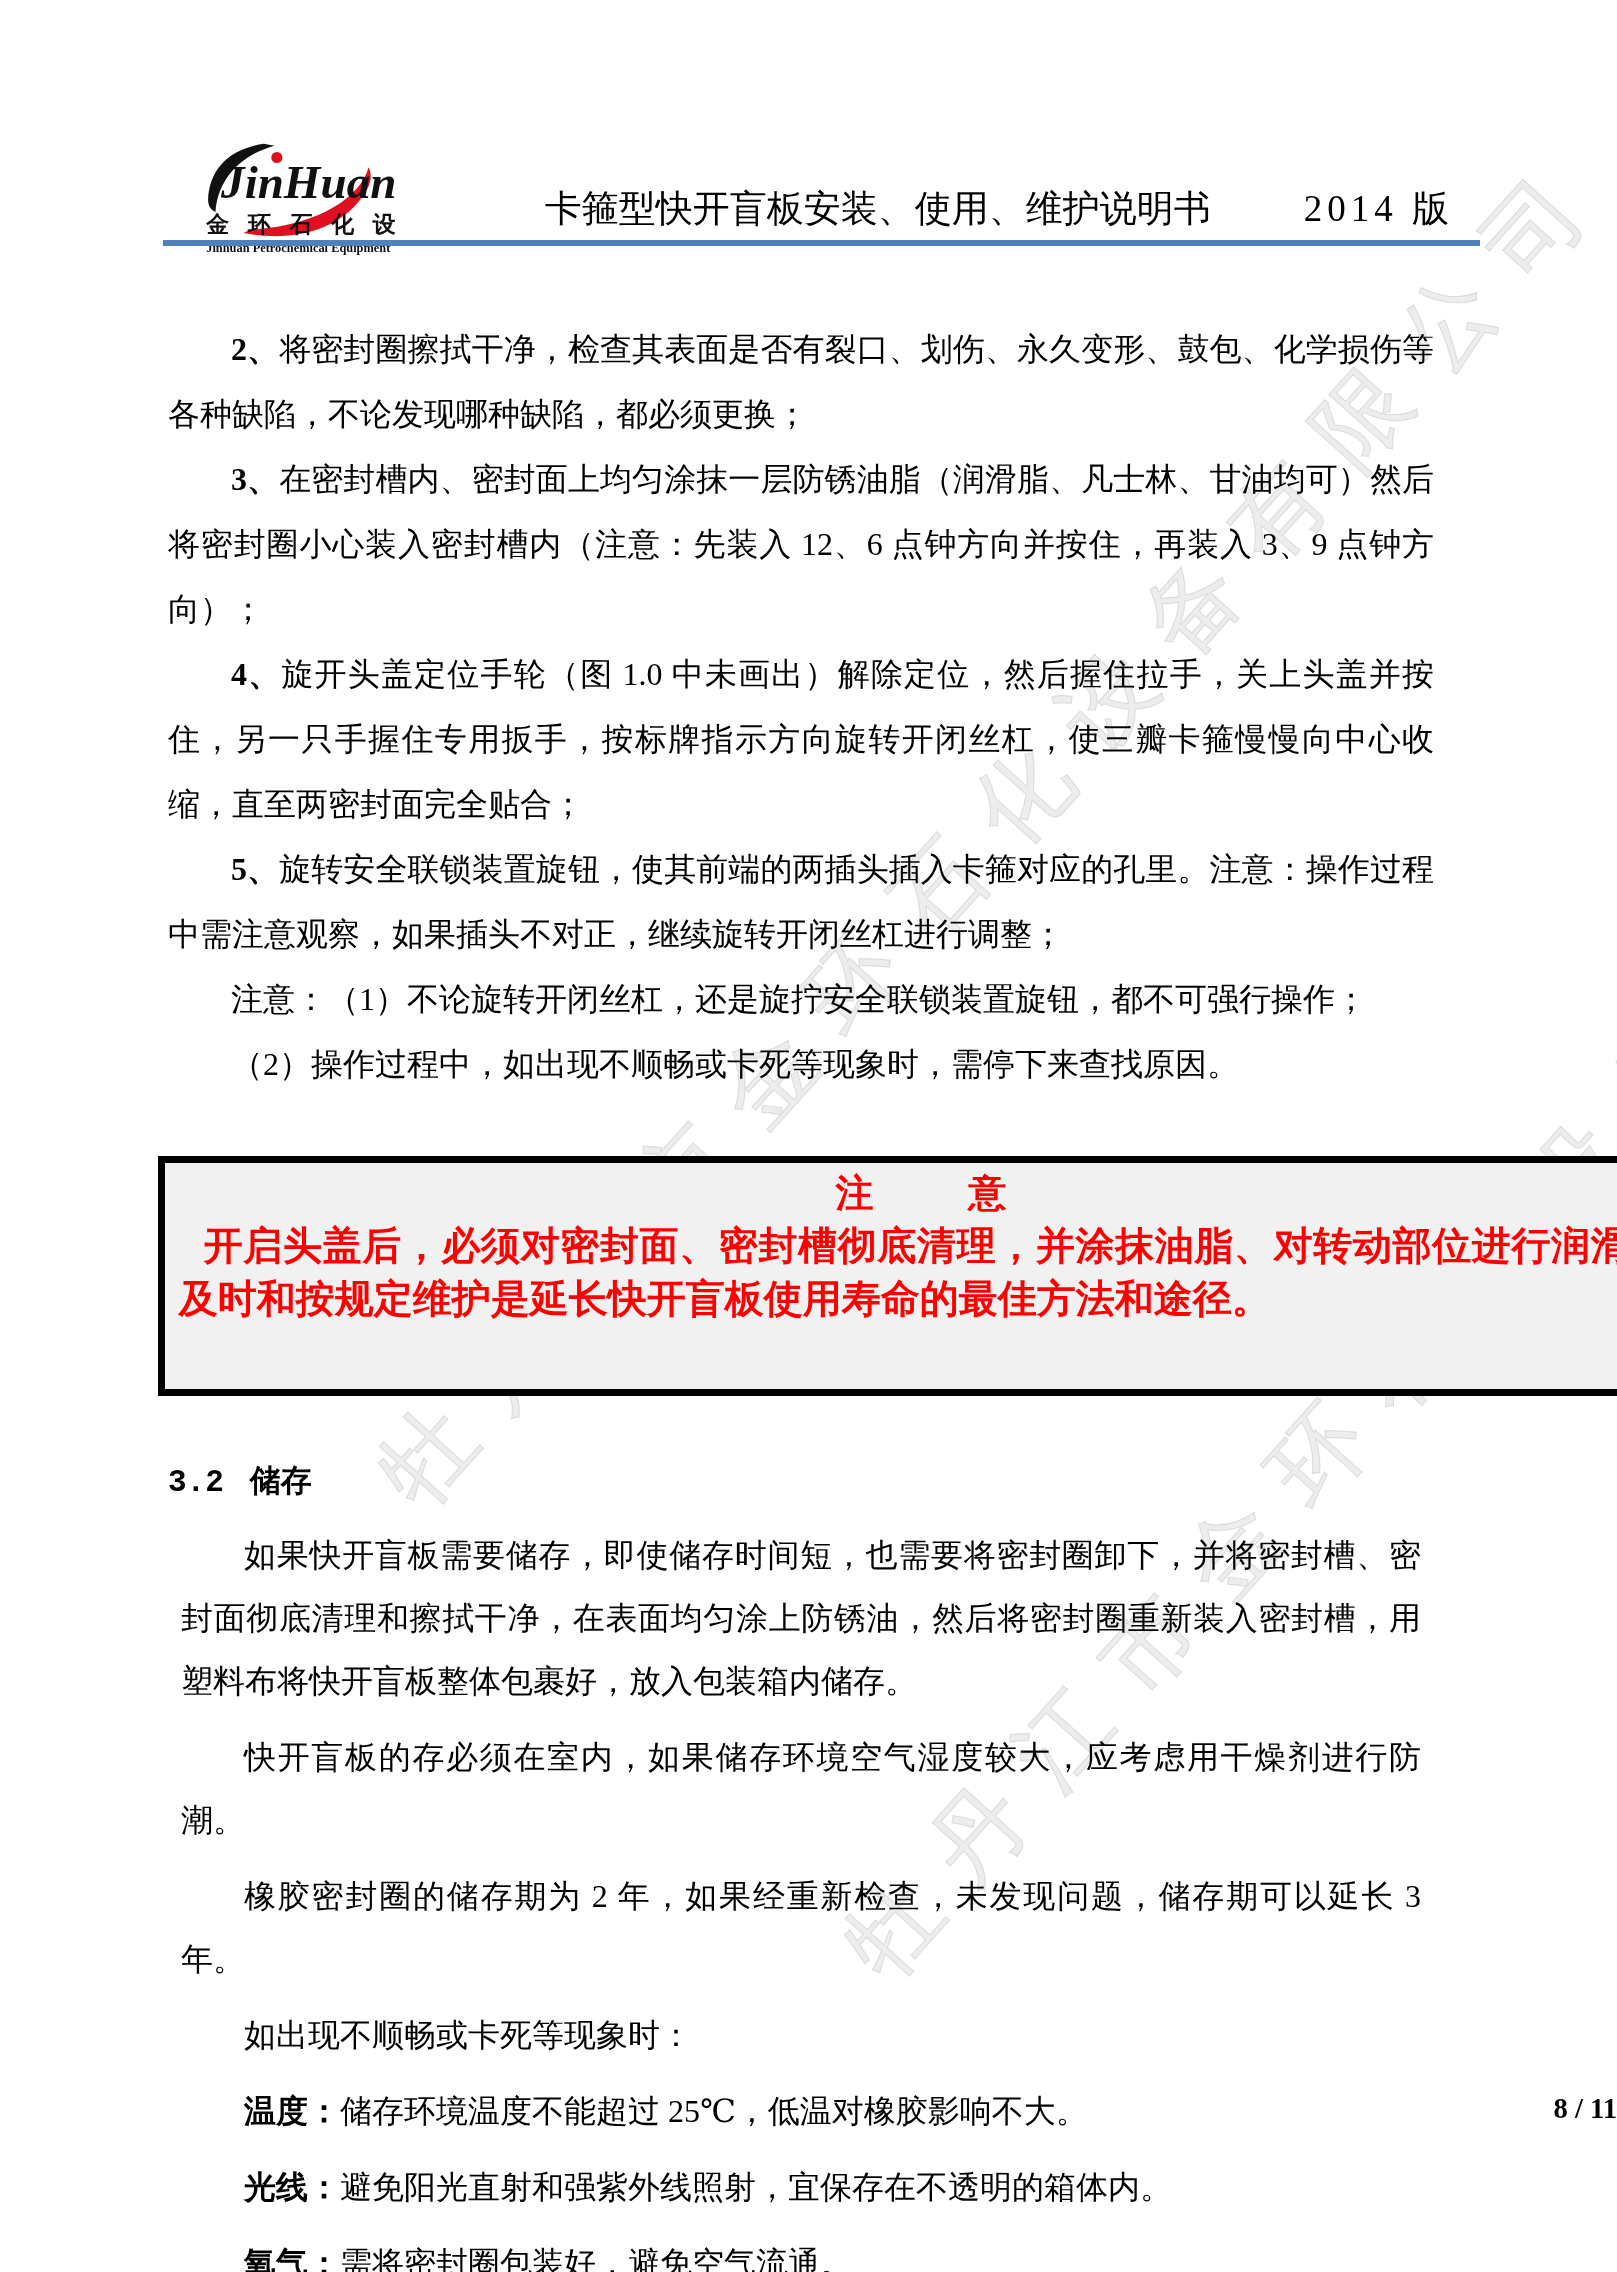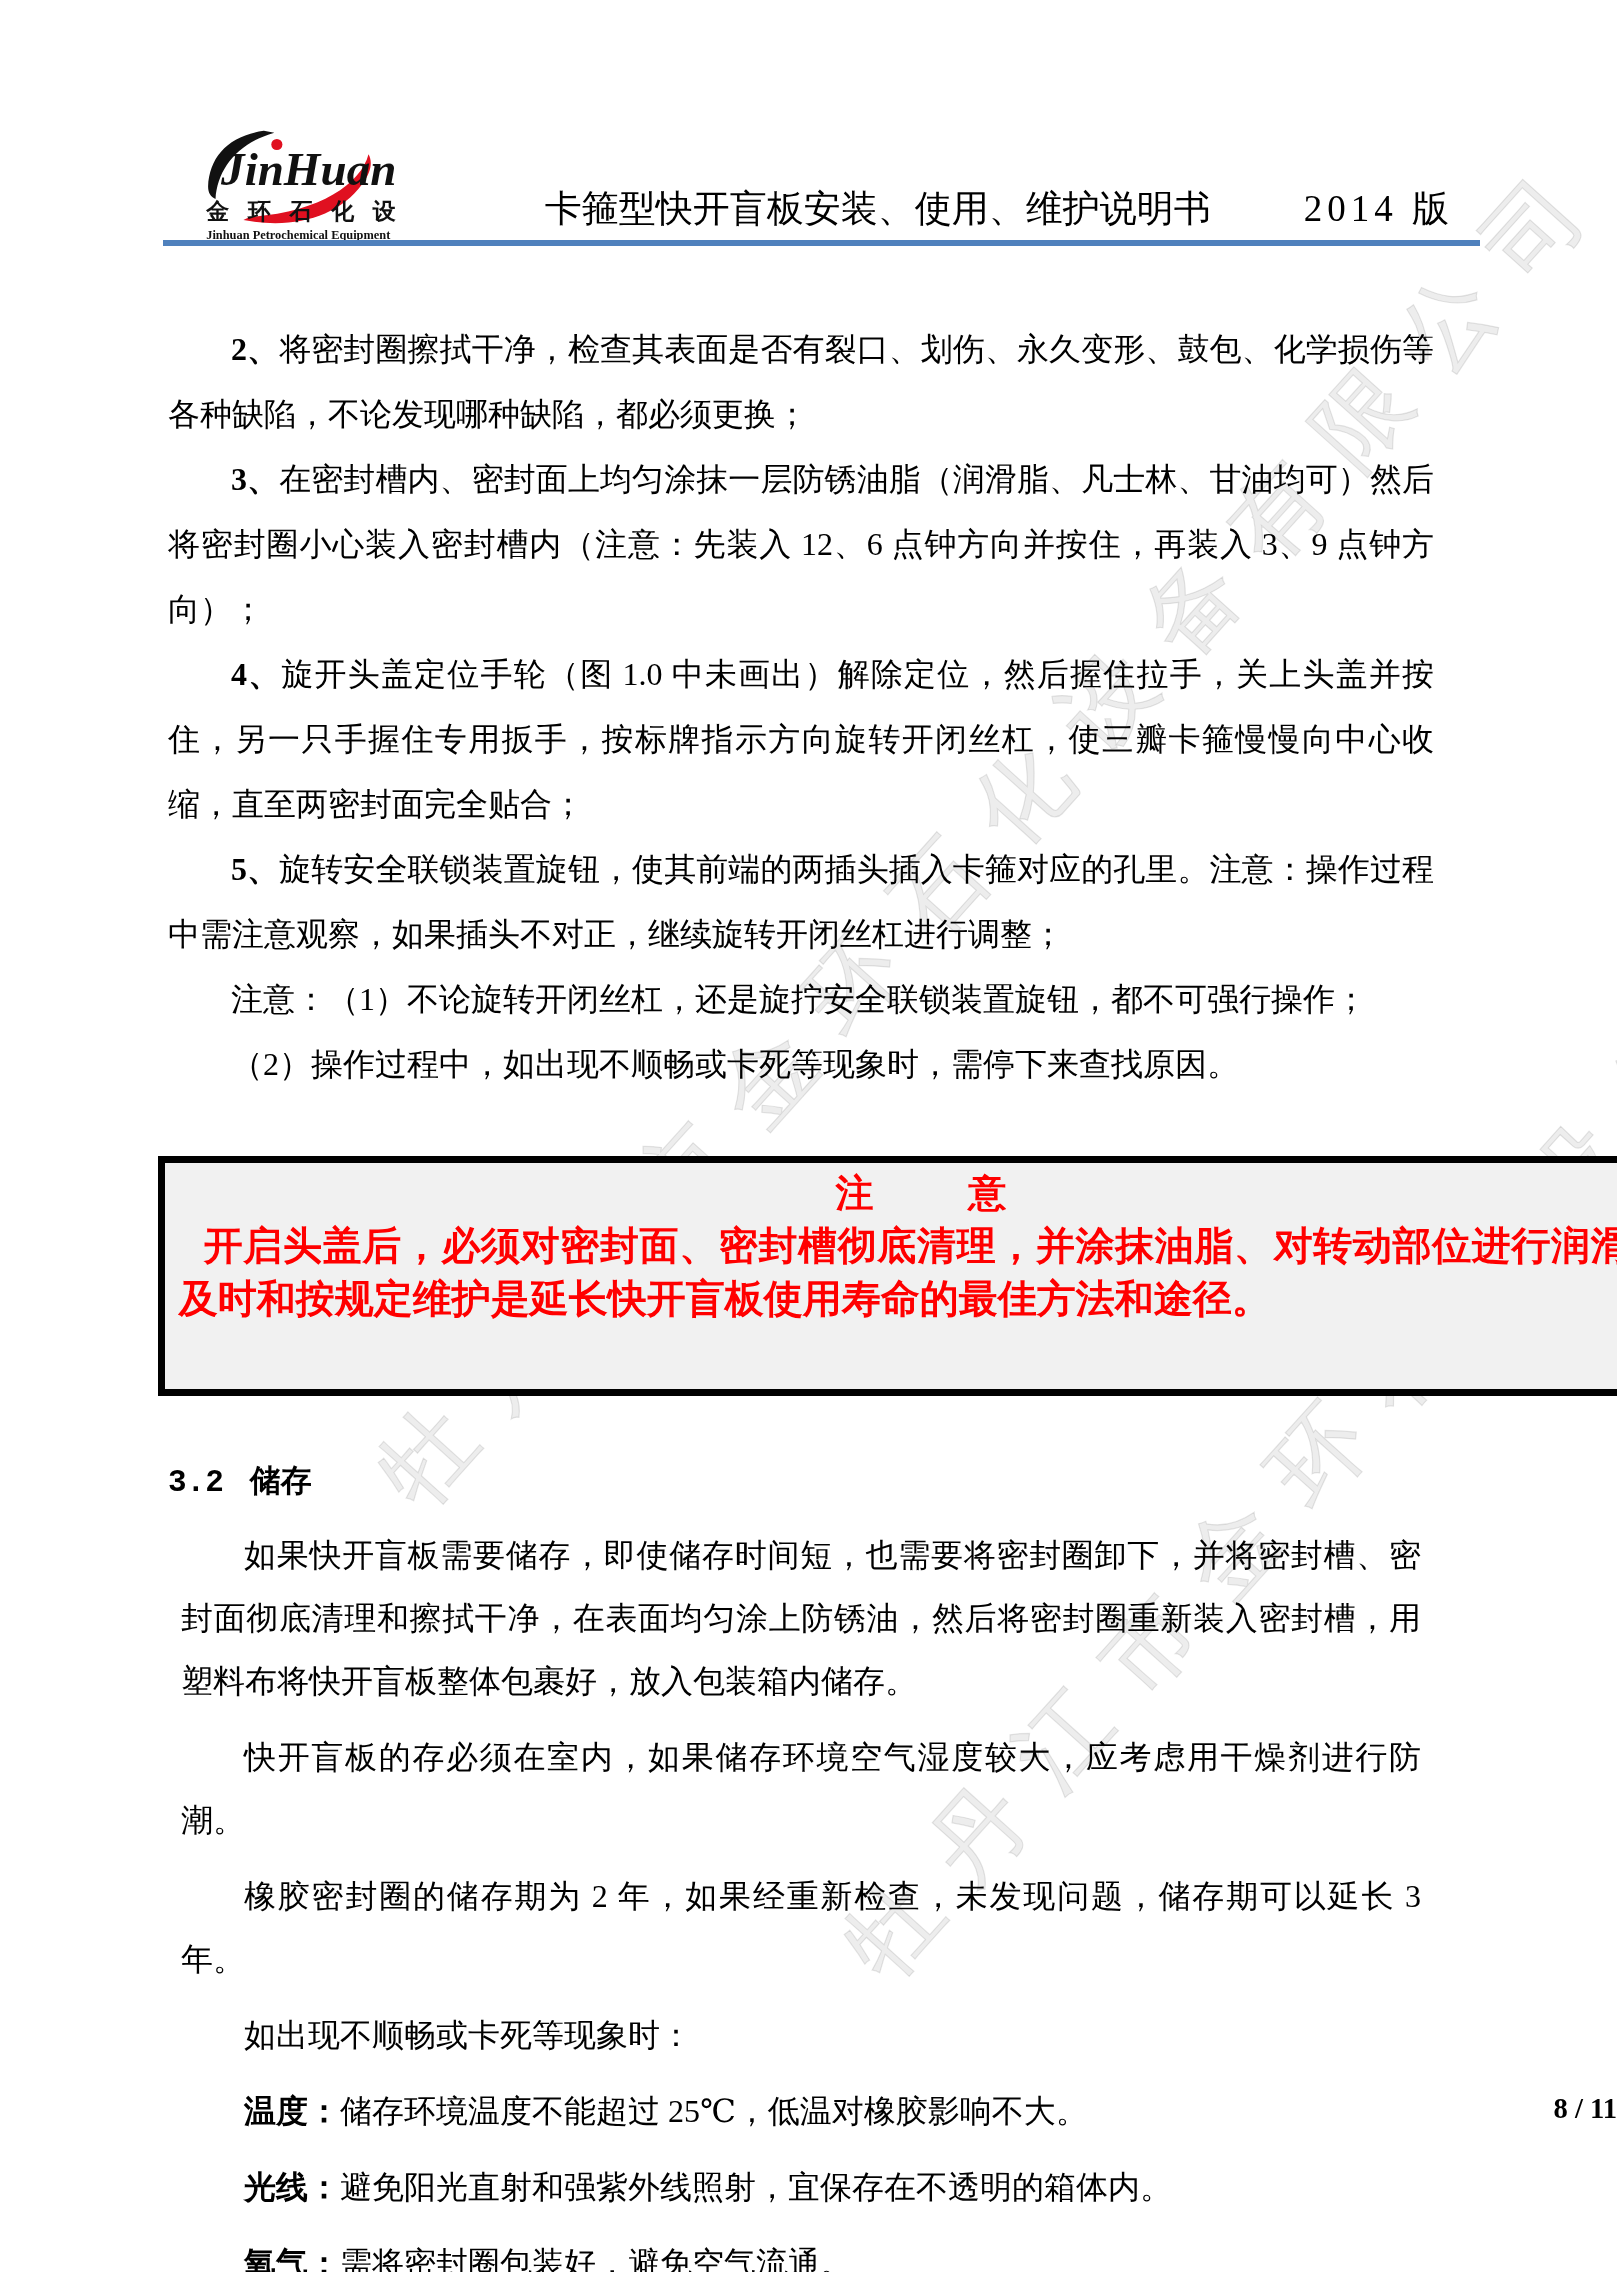--- a/index.html
+++ b/index.html
@@ -20,21 +20,21 @@
     letter-spacing:34px;
     color:rgba(0,0,0,0.07);
     -webkit-text-stroke:1.2px rgba(0,0,0,0.10);
     transform-origin:0 50%;
     pointer-events:none;
     z-index:1;
   }
   .wm-a{left:397px;top:1428px;transform:rotate(-48deg);}
   .wm-b{left:863px;top:1900px;transform:rotate(-48deg);}
   
-  .logo{position:absolute;left:205px;top:127px;z-index:2;text-align:right;}
+  .logo{position:absolute;left:205px;top:140px;z-index:2;text-align:right;}
   .logo-script{font-style:italic;font-weight:bold;font-size:76px;font-family:"Liberation Serif",serif;fill:#111;}
   .logo-cn{font-weight:bold;font-size:37px;font-family:"Liberation Sans",sans-serif;letter-spacing:10px;fill:#111;}
   .logo-en{font-weight:bold;font-size:20px;font-family:"Liberation Serif",serif;fill:#111;}
   .header-title-row{
     position:absolute;top:184px;right:163px;
     display:flex;gap:93px;align-items:baseline;
     font-size:37px;z-index:2;
   }
   .doc-edition{letter-spacing:5px;}
   .header-rule{

